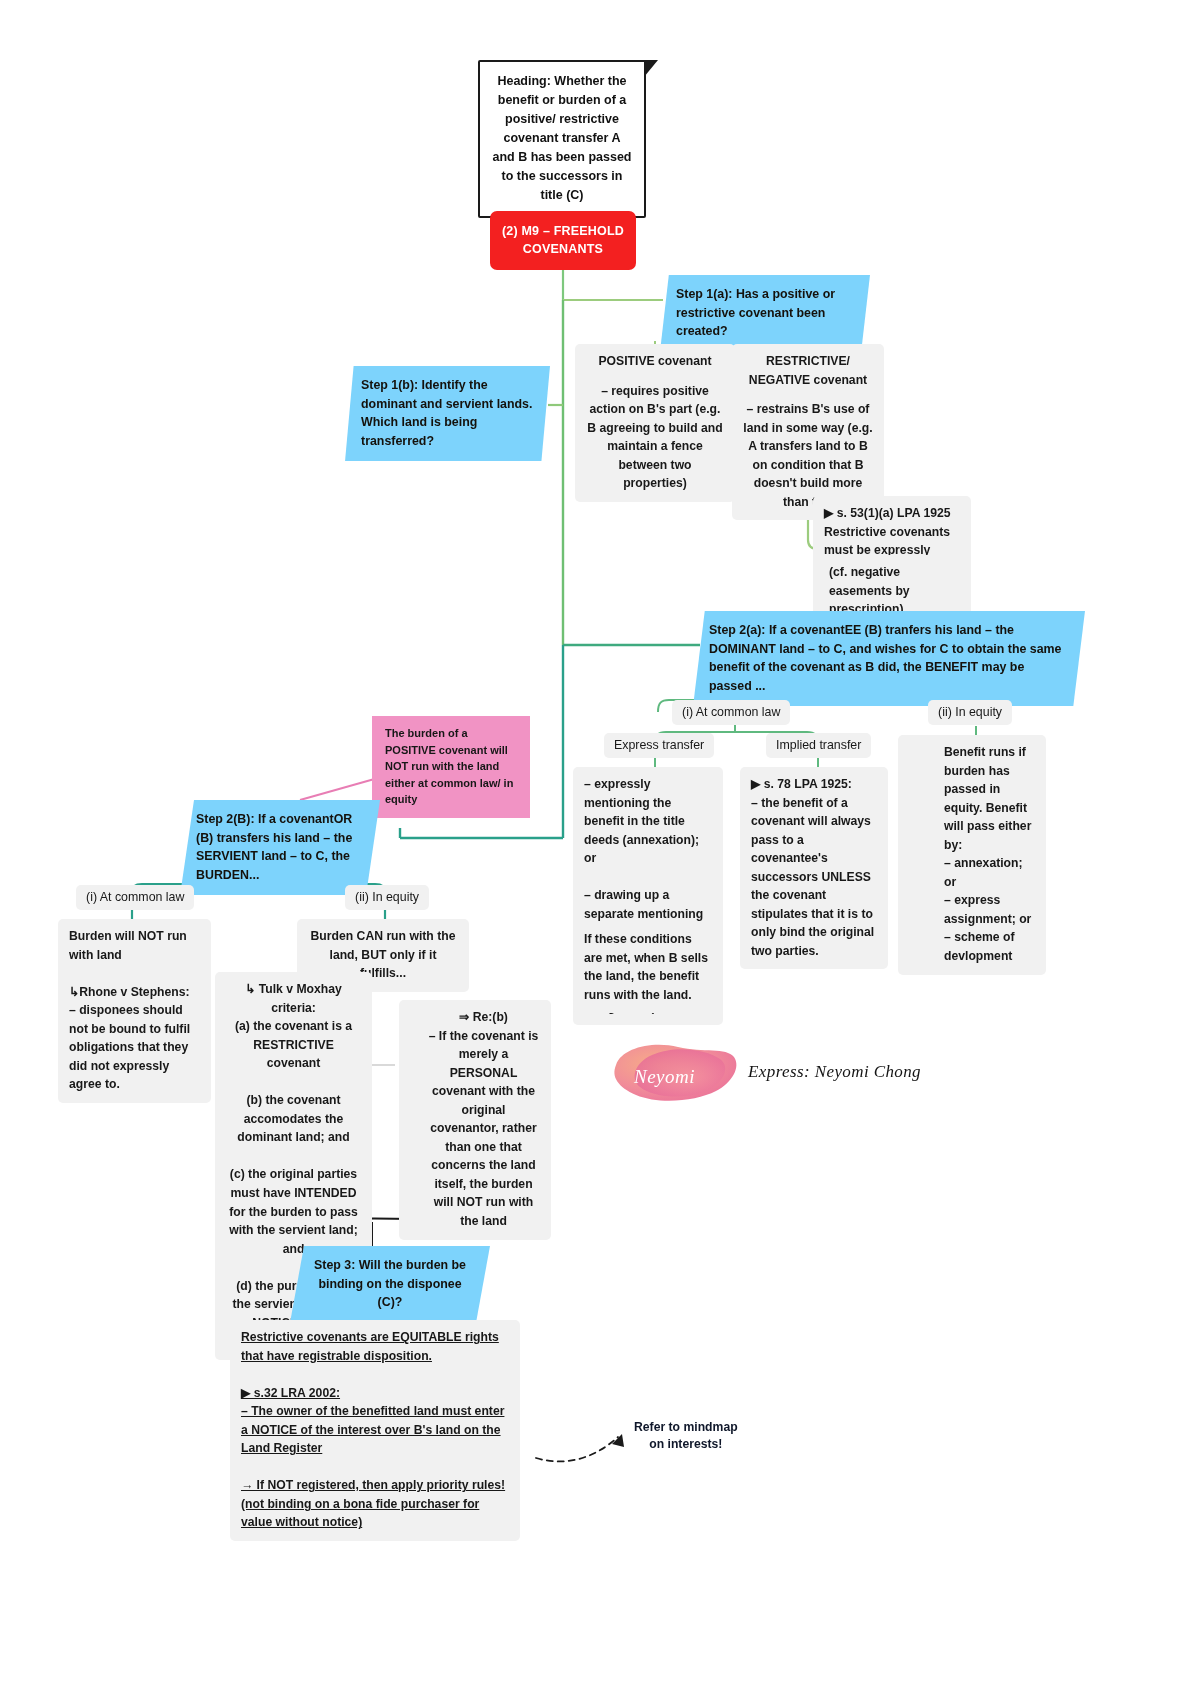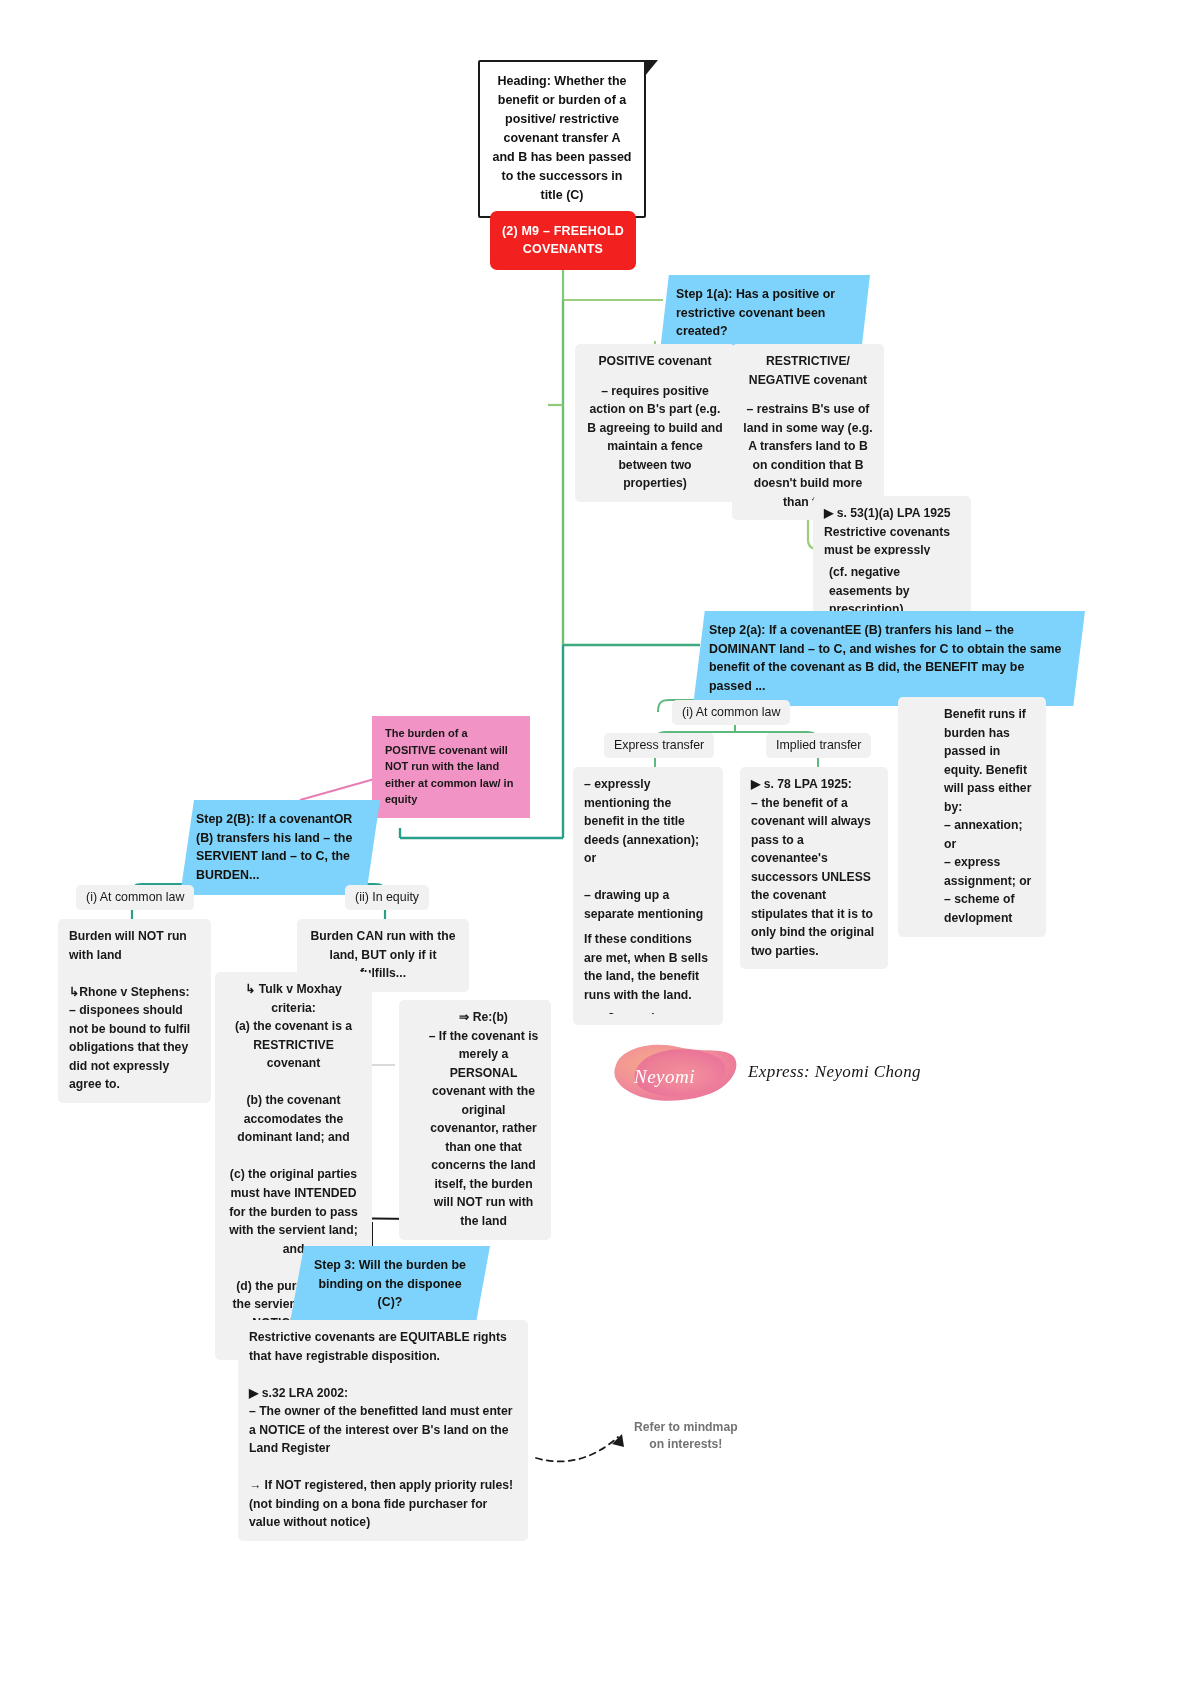--- a/index.html
+++ b/index.html
@@ -102,21 +102,21 @@
     font-size: 17px;
     color: #141414;
     letter-spacing: .4px;
     white-space: nowrap;
   }
   .refer {
     position: absolute;
     font-weight: bold;
     font-size: 12.2px;
     line-height: 1.4;
-    color: #737373;
+    color: #0f172a;
     text-align: center;
     white-space: nowrap;
   }
 </style>
 </head>
 <body>
 
 <div id="canvas">
 
   <svg class="connector" width="1200" height="1697" style="left:0;top:0;">
@@ -202,20 +202,23 @@
   </div>
 
   <div class="node grey-box" style="left:813px; top:496px; width:158px;">
     <div style="font-weight:bold;">▶ s. 53(1)(a) LPA 1925</div>
     <div style="font-weight:bold;">Restrictive covenants must be expressly created.</div>
   </div>
   <div class="node grey-box" style="left:813px; top:555px; width:158px;padding-left:16px;">
     <div style="font-weight:bold;">(cf. negative easements by prescription)</div>
   </div>
 
+  <div class="node yellow-box" style="left:345px; top:366px; width:205px;">
+    <span>Step 1(b): Identify the dominant and servient lands. Which land is being transferred?</span>
+  </div>
 
   <div class="node yellow-box wide" style="left:693px; top:611px; width:392px;">
     <span>Step 2(a): If a covenantEE (B) tranfers his land  – the DOMINANT land – to C, and wishes for C to obtain the same benefit of the covenant as B did, the BENEFIT may be passed ...</span>
   </div>
 
   <div class="node label-box" style="left:672px; top:700px; width:auto;">
     <span>(i) At common law</span>
   </div>
   <div class="node label-box" style="left:928px; top:700px; width:auto;">
     <span>(ii) In equity</span>
@@ -229,21 +232,21 @@
   </div>
 
   <div class="node grey-box" style="left:573px; top:767px; width:150px; white-space:pre-line; font-weight:bold;">– expressly mentioning the benefit in the title deeds (annexation); or
 
 – drawing up a separate mentioning allowing the successors the same benefit as you enjoyed ( assignment)</div>
   <div class="node grey-box" style="left:573px; top:922px; width:150px; white-space:pre-line; font-weight:bold;">If these conditions are met, when B sells the land, the benefit runs with the land.</div>
 
   <div class="node grey-box" style="left:740px; top:767px; width:148px; white-space:pre-line; font-weight:bold;">▶ s. 78 LPA 1925:
 – the benefit of a covenant will always pass to a covenantee's successors UNLESS the covenant stipulates that it is to only bind the original two parties.</div>
 
-  <div class="node grey-box" style="left:898px; top:697px; width:148px; white-space:pre-line; font-weight:bold;padding-left:46px;">Benefit runs if burden has passed in equity. Benefit will pass either by:
+  <div class="node grey-box" style="left:898px; top:735px; width:148px; white-space:pre-line; font-weight:bold;padding-left:46px;">Benefit runs if burden has passed in equity. Benefit will pass either by:
 – annexation; or
 – express assignment; or
 – scheme of devlopment</div>
 
   <div class="node pink-box" style="left:372px; top:716px; width:158px;">
     <span>The burden of a POSITIVE covenant will NOT run with the land either at common law/ in equity</span>
   </div>
 
   <div class="node yellow-box narrow" style="left:180px; top:800px; width:200px;">
     <span>Step 2(B): If a covenantOR (B) transfers his land – the SERVIENT land – to C, the BURDEN...</span>
@@ -272,21 +275,21 @@
 
 (d) the purchaser of the servient land had NOTICE of the covenant.</div>
 
   <div class="node grey-box center" style="left:399px; top:1000px; width:152px; white-space:pre-line; font-weight:bold;padding-left:28px;">⇒ Re:(b)
 – If the covenant is merely a PERSONAL covenant with the original covenantor, rather than one that concerns the land itself, the burden will NOT run with the land</div>
 
   <div class="node yellow-box narrow" style="left:290px; top:1246px; width:200px; text-align:center;">
     <span>Step 3: Will the burden be binding on the disponee (C)?</span>
   </div>
 
-  <div class="node grey-box" style="left:238px; top:1320px; width:290px; white-space:pre-line; font-weight:bold;">Restrictive covenants are EQUITABLE rights that have registrable disposition.
+  <div class="node grey-box" style="left:230px; top:1320px; width:290px; white-space:pre-line; font-weight:bold;text-decoration:underline;">Restrictive covenants are EQUITABLE rights that have registrable disposition.
 
 ▶ s.32 LRA 2002:
 – The owner of the benefitted land must enter a NOTICE of the interest over B's land on the Land Register
 
 → If NOT registered, then apply priority rules!
 (not binding on a bona fide purchaser for value without notice)</div>
 
   <div class="refer" style="left:634px; top:1419px;">
     <div>Refer to mindmap</div>
     <div>on interests!</div>

